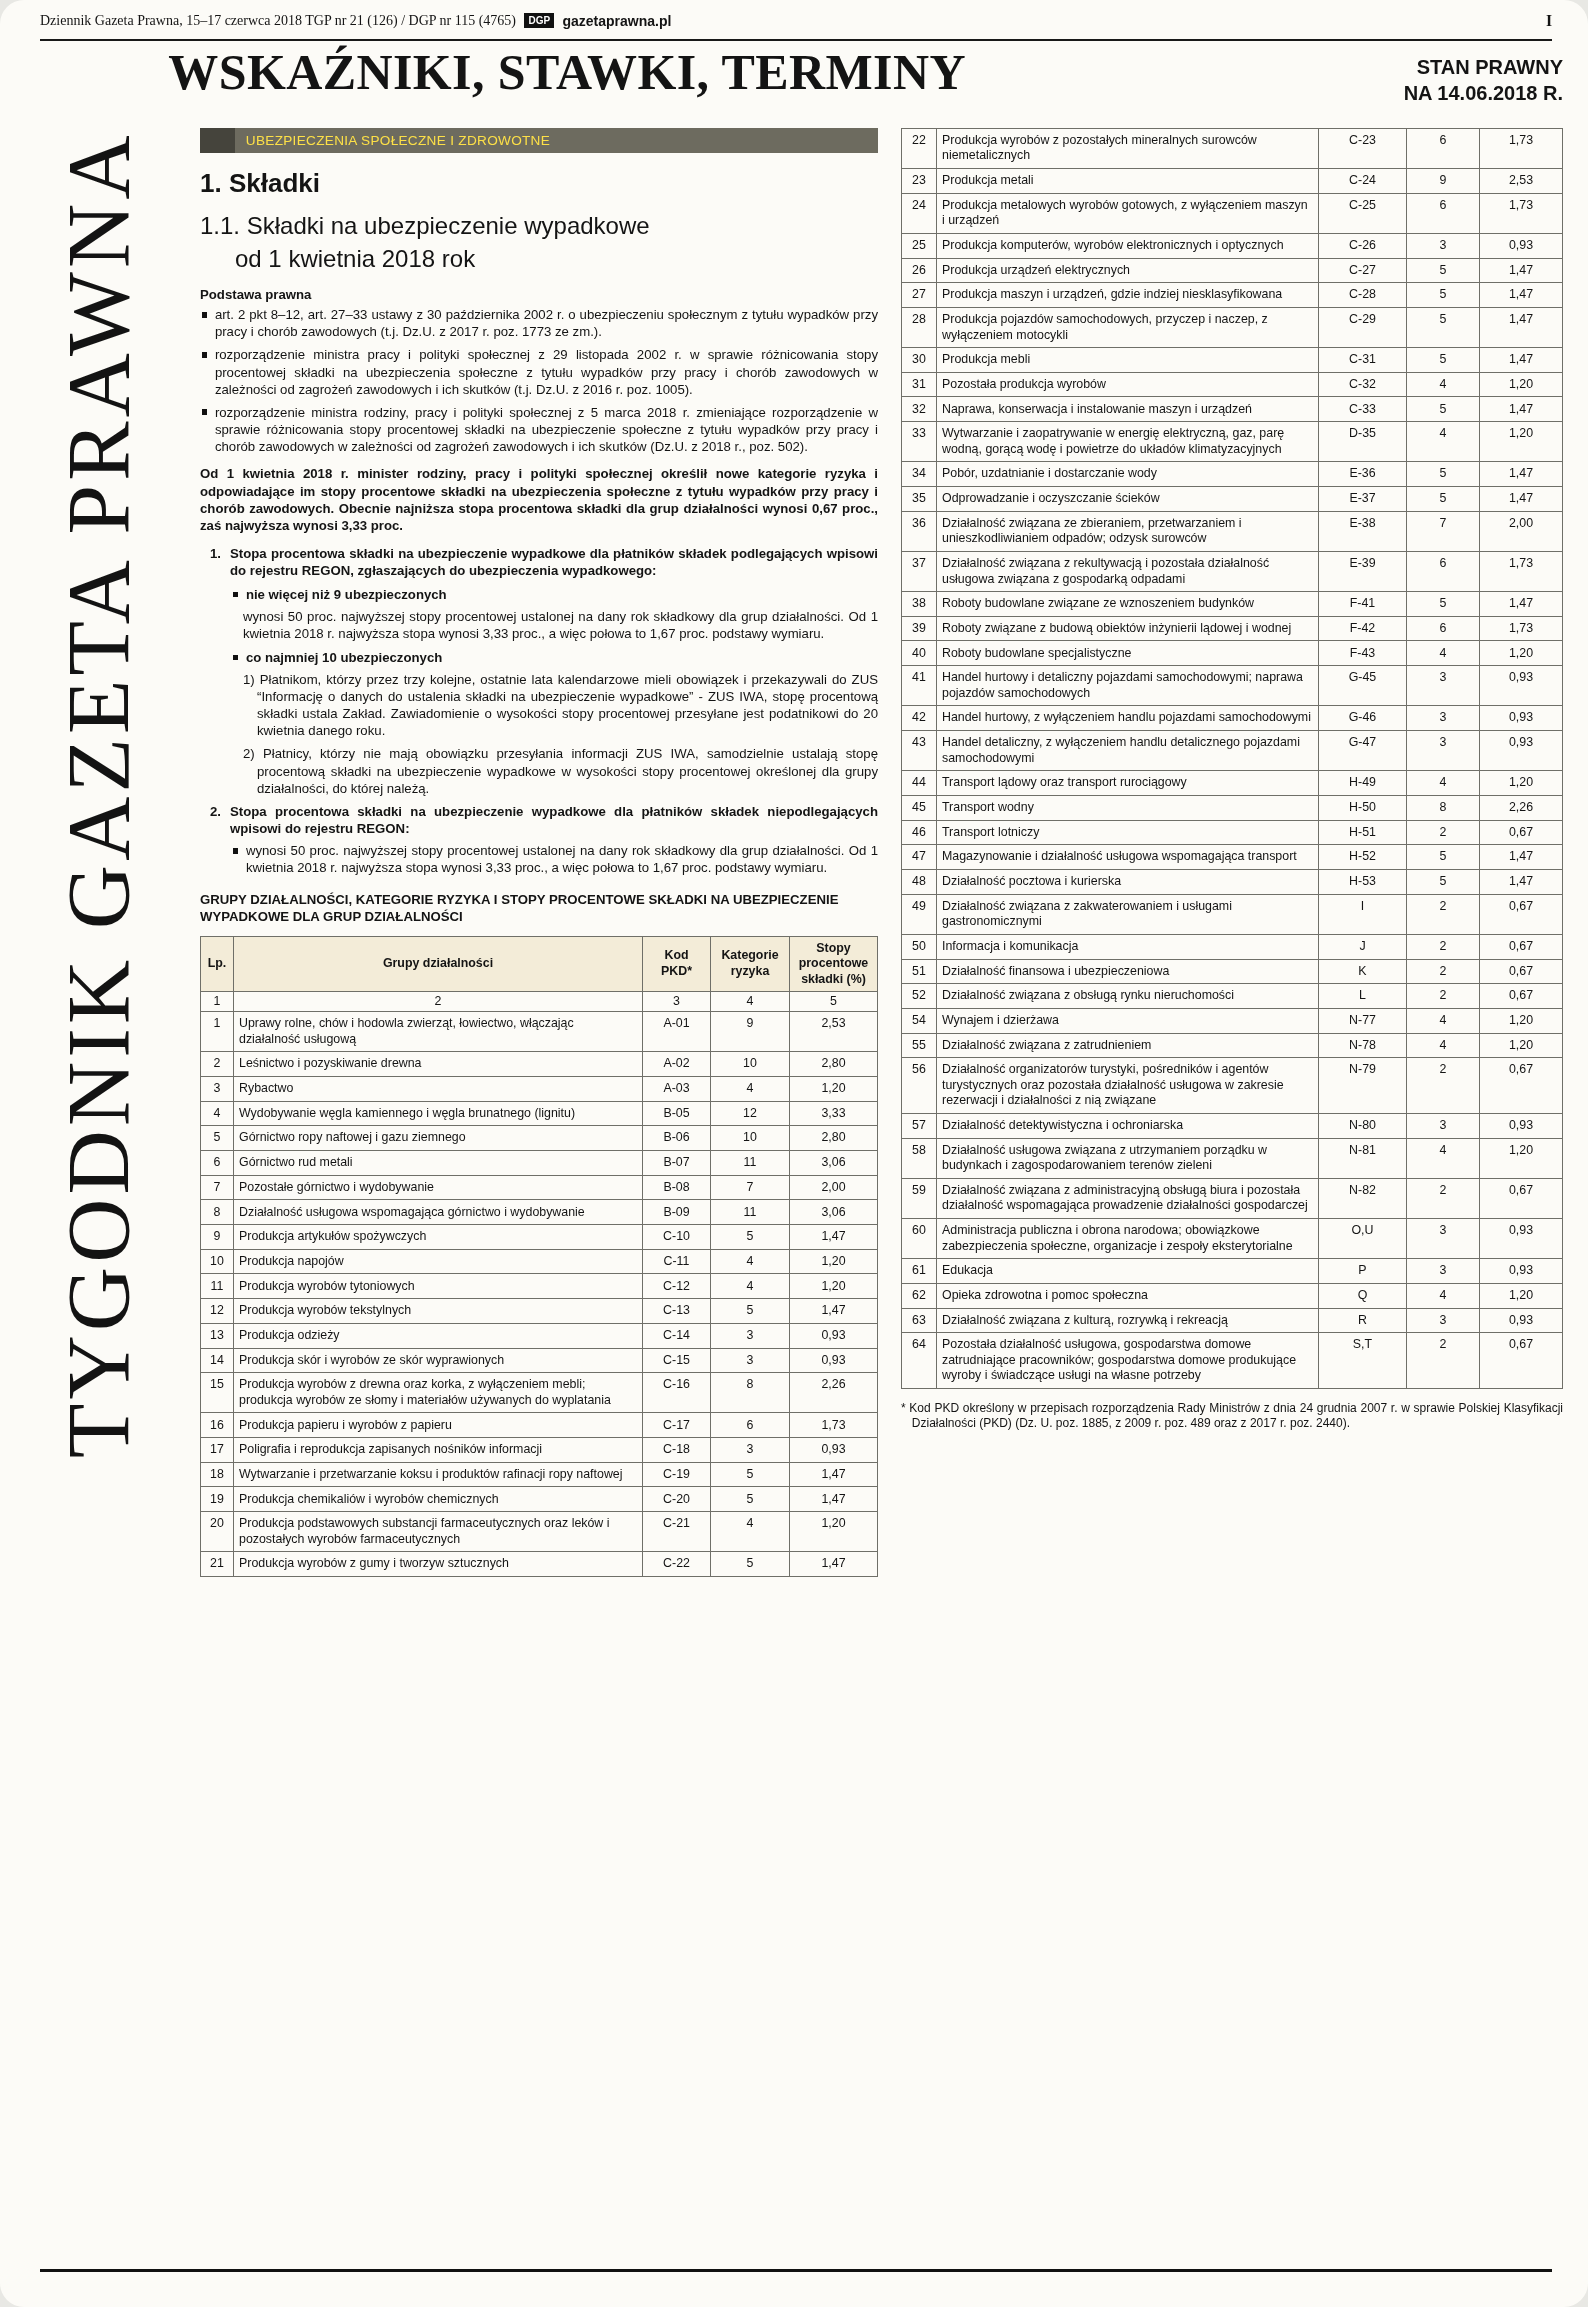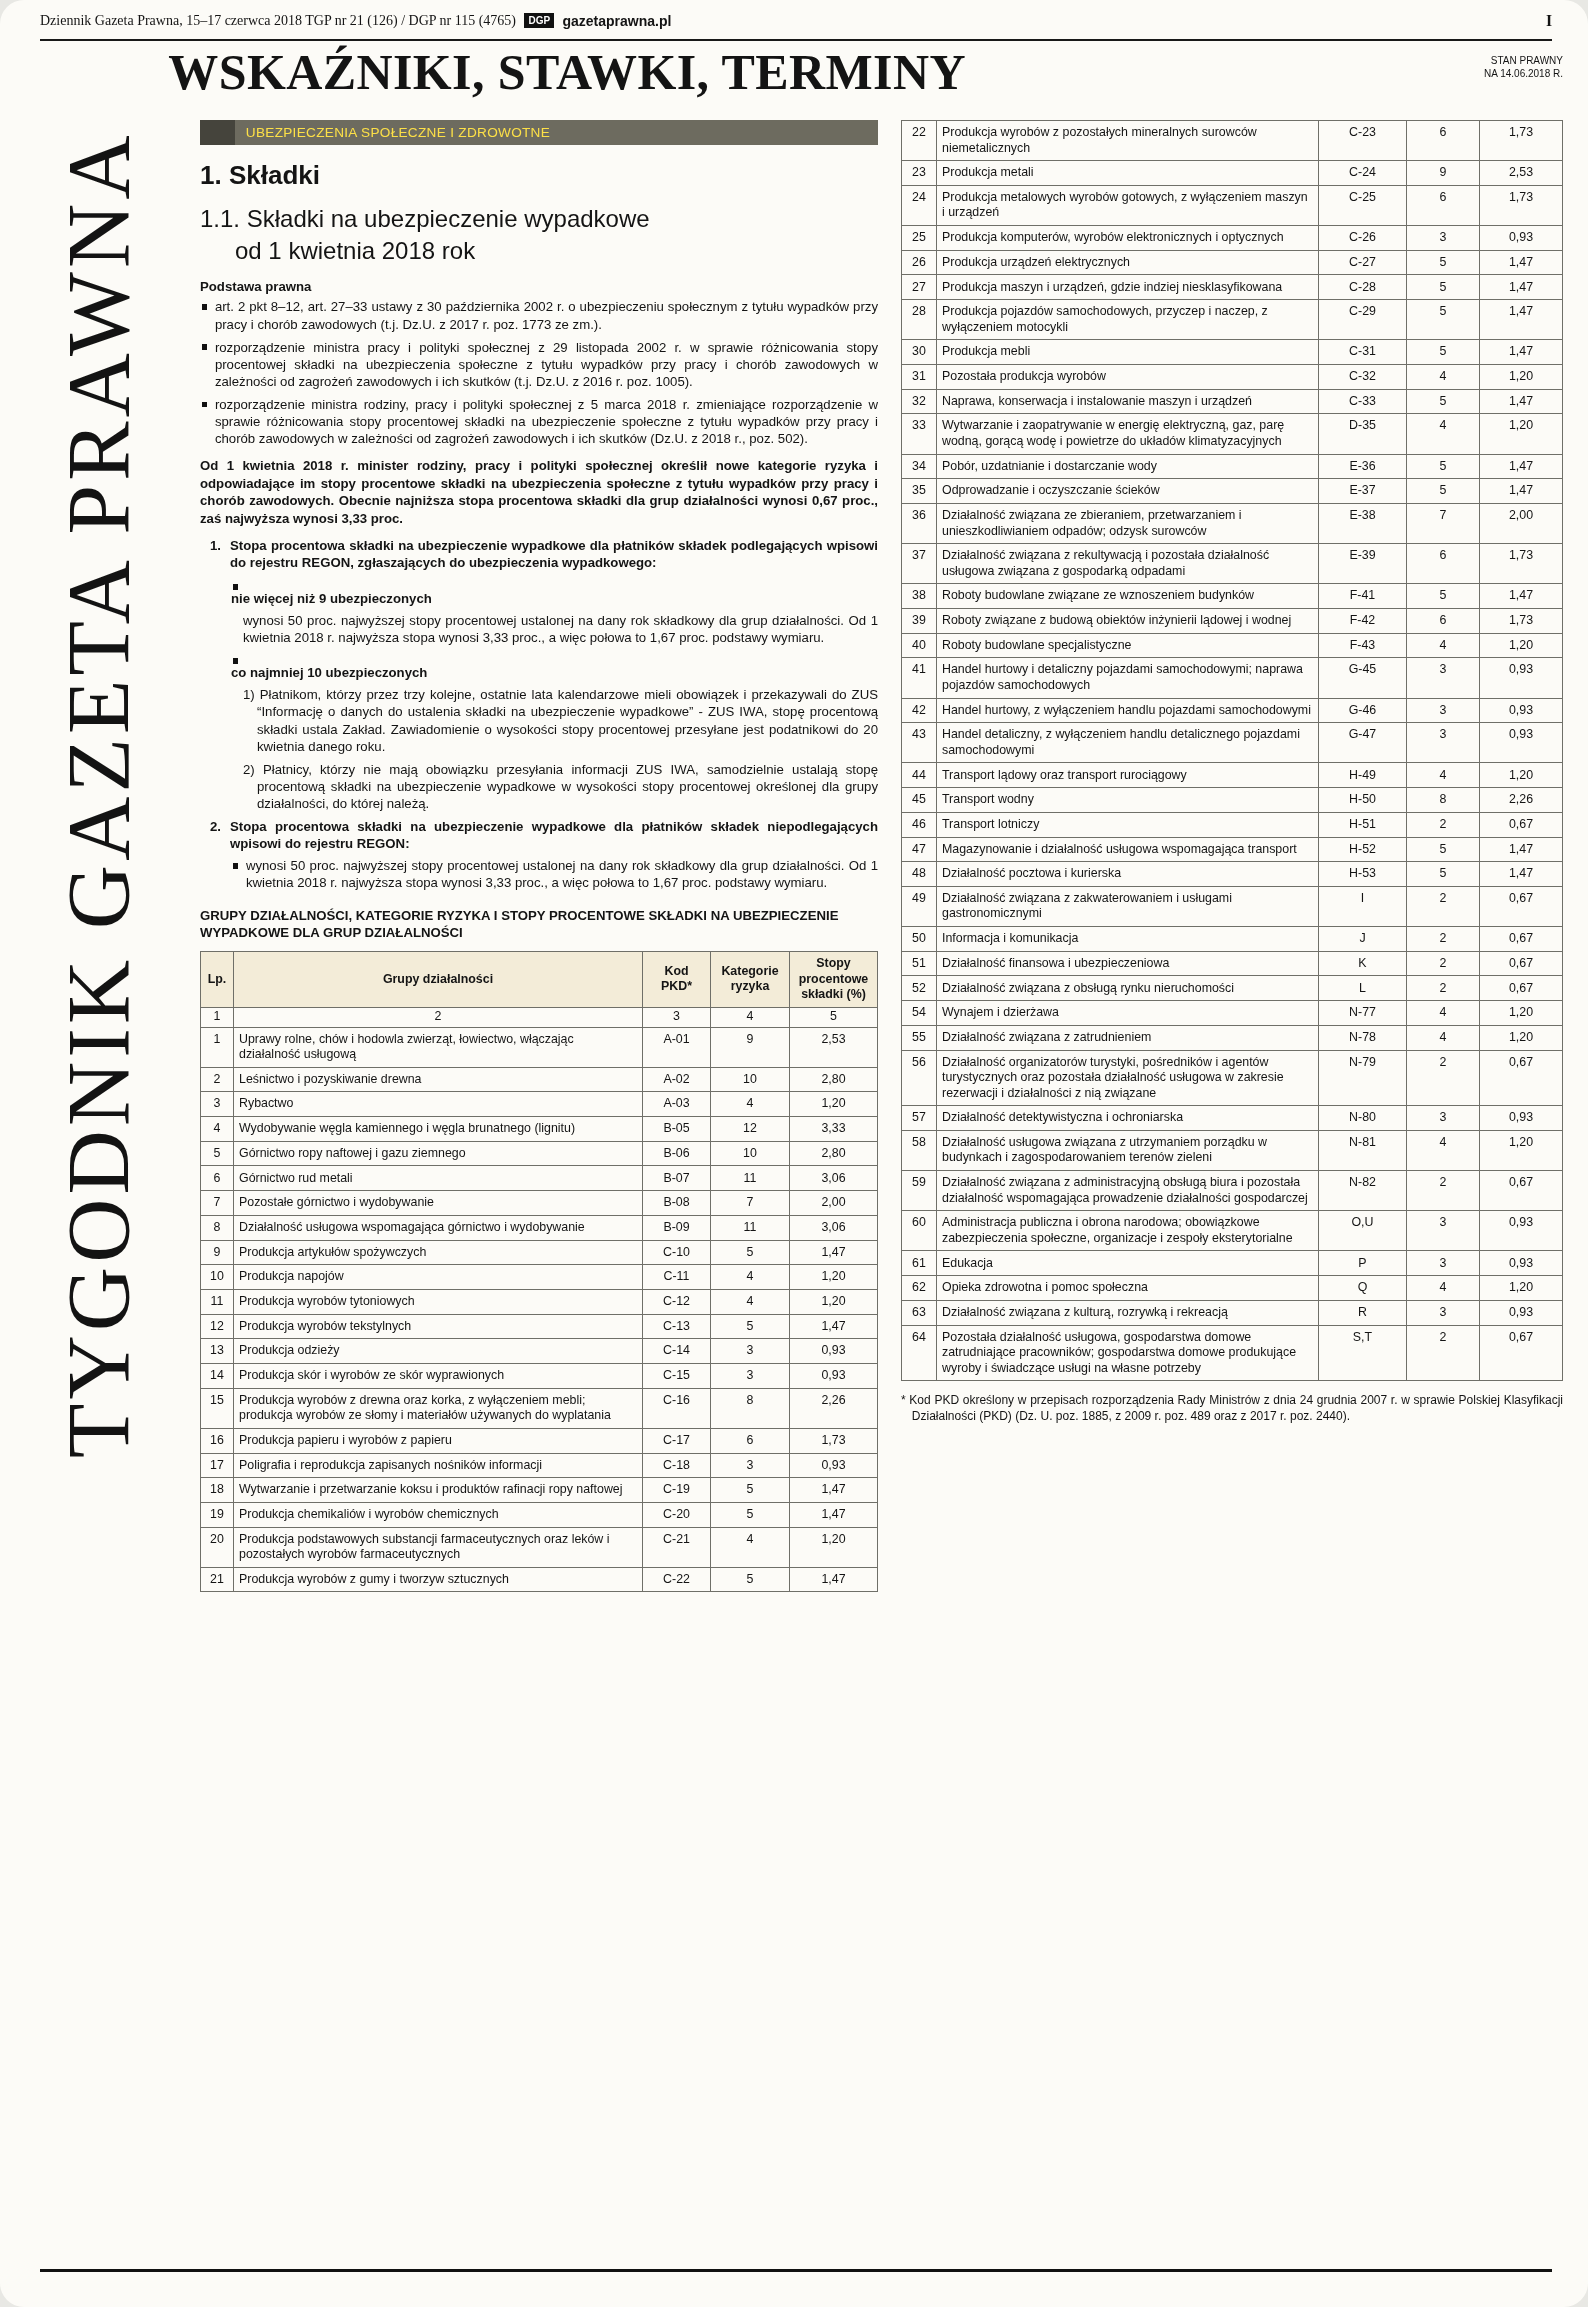--- a/index.html
+++ b/index.html
@@ -21,21 +21,21 @@
     position: absolute; left: 35px; top: 48px; height: 1410px; width: 126px;
     writing-mode: vertical-rl; transform: rotate(180deg);
     font-family: "Liberation Serif", serif; font-size: 89px; line-height: 126px;
     letter-spacing: 4.1px; white-space: nowrap; color: #131313;
   }
 
   
   .content { position: absolute; left: 165px; top: 46px; width: 1398px; }
   .title-row { display: flex; justify-content: space-between; align-items: flex-start; }
   .main-title { font-family: "Liberation Serif", serif; font-weight: bold; font-size: 50px; line-height: 1.05; letter-spacing: 0.4px; margin-left: 3.3px; }
-  .stan-box { text-align: right; font-weight: normal; font-size: 10px; line-height: 1.3; padding-top: 8.3px; }
+  .stan-box { text-align: right; font-weight: bold; font-size: 20px; line-height: 1.3; padding-top: 8.3px; }
 
   .columns { display: flex; margin-top: 21.5px; }
   .col-left { width: 678px; margin-left: 35px; }
   .col-right { width: 662px; margin-left: 23px; }
 
   
   .section-bar { display: flex; height: 25px; margin-bottom: 15px; }
   .bar-notch { width: 35px; background: #45443c; }
   .bar-text { flex: 1; background: #6d6b5f; color: #fde047; font-weight: normal; font-size: 13.6px; line-height: 25px; padding-left: 10.8px; letter-spacing: 0.3px; }
 
@@ -48,21 +48,21 @@
   .bullet-item { display: flex; font-size: 13.2px; line-height: 1.3; margin-bottom: 5.8px; }
   .bullet-item .bullet-text { text-align: justify; }
   .sq { width: 5.8px; height: 5.8px; background: #111; flex: 0 0 auto; margin: 5.8px 7.4px 0 1.7px; }
 
   .intro-bold { font-size: 13.2px; font-weight: bold; line-height: 1.32; text-align: justify; margin: 10px 0 10px 0; }
 
   .num-item { display: flex; font-size: 13.2px; line-height: 1.3; margin: 5px 0 5px 10px; }
   .num-item .num { width: 20px; flex: 0 0 auto; font-weight: bold; }
   .num-item .num-text { font-weight: bold; text-align: justify; }
 
-  .sub-bullet { display: flex; font-size: 13.2px; font-weight: bold; margin: 6.6px 0 5px 31px; line-height: 1.3; flex-direction: column; }
+  .sub-bullet { display: flex; font-size: 13.2px; font-weight: bold; margin: 6.6px 0 5px 31px; line-height: 1.3; }
   .sub-text { font-size: 13.2px; line-height: 1.3; text-align: justify; margin: 0 0 6.6px 43px; }
   .paren-item { font-size: 13.2px; line-height: 1.3; text-align: justify; margin: 0 0 5.8px 43px; padding-left: 14px; text-indent: -14px; }
 
   .table-title { font-size: 13.2px; font-weight: bold; line-height: 1.3; margin: 15px 0 10px 0; }
 
   
   table.rates { border-collapse: collapse; width: 100%; font-size: 12.4px; line-height: 1.25; }
   table.rates th, table.rates td { border: 0.8px solid #6f6f68; padding: 4.1px 5px; vertical-align: top; }
   table.rates th { background: #f3ecd8; font-weight: bold; text-align: center; vertical-align: middle; line-height: 1.25; }
   table.rates tr.nums td { text-align: center; padding: 1.7px 3.3px; }

